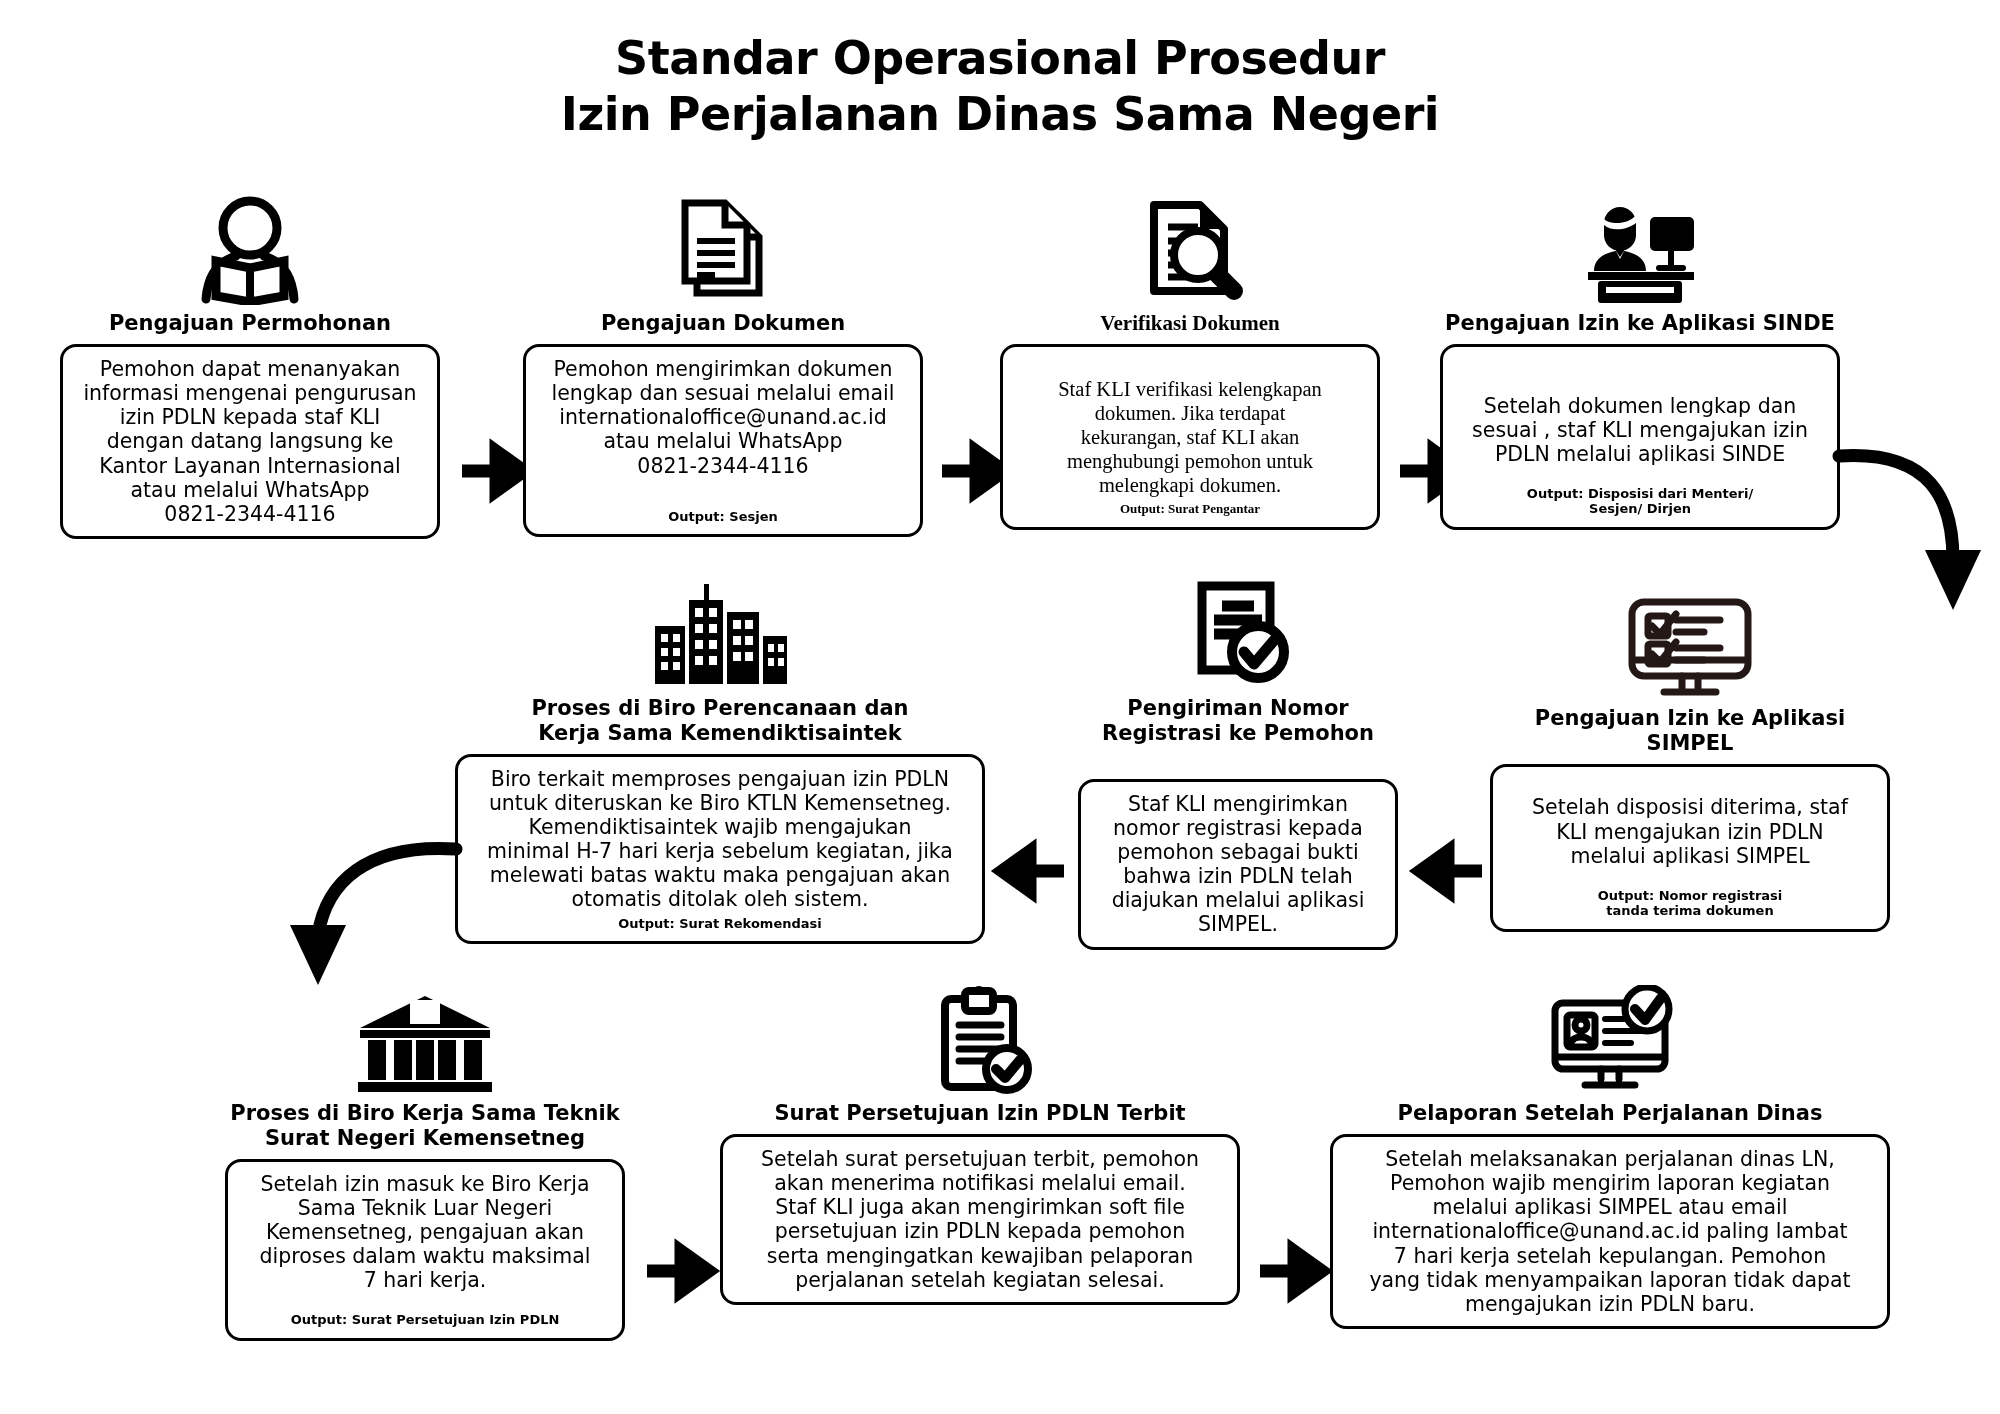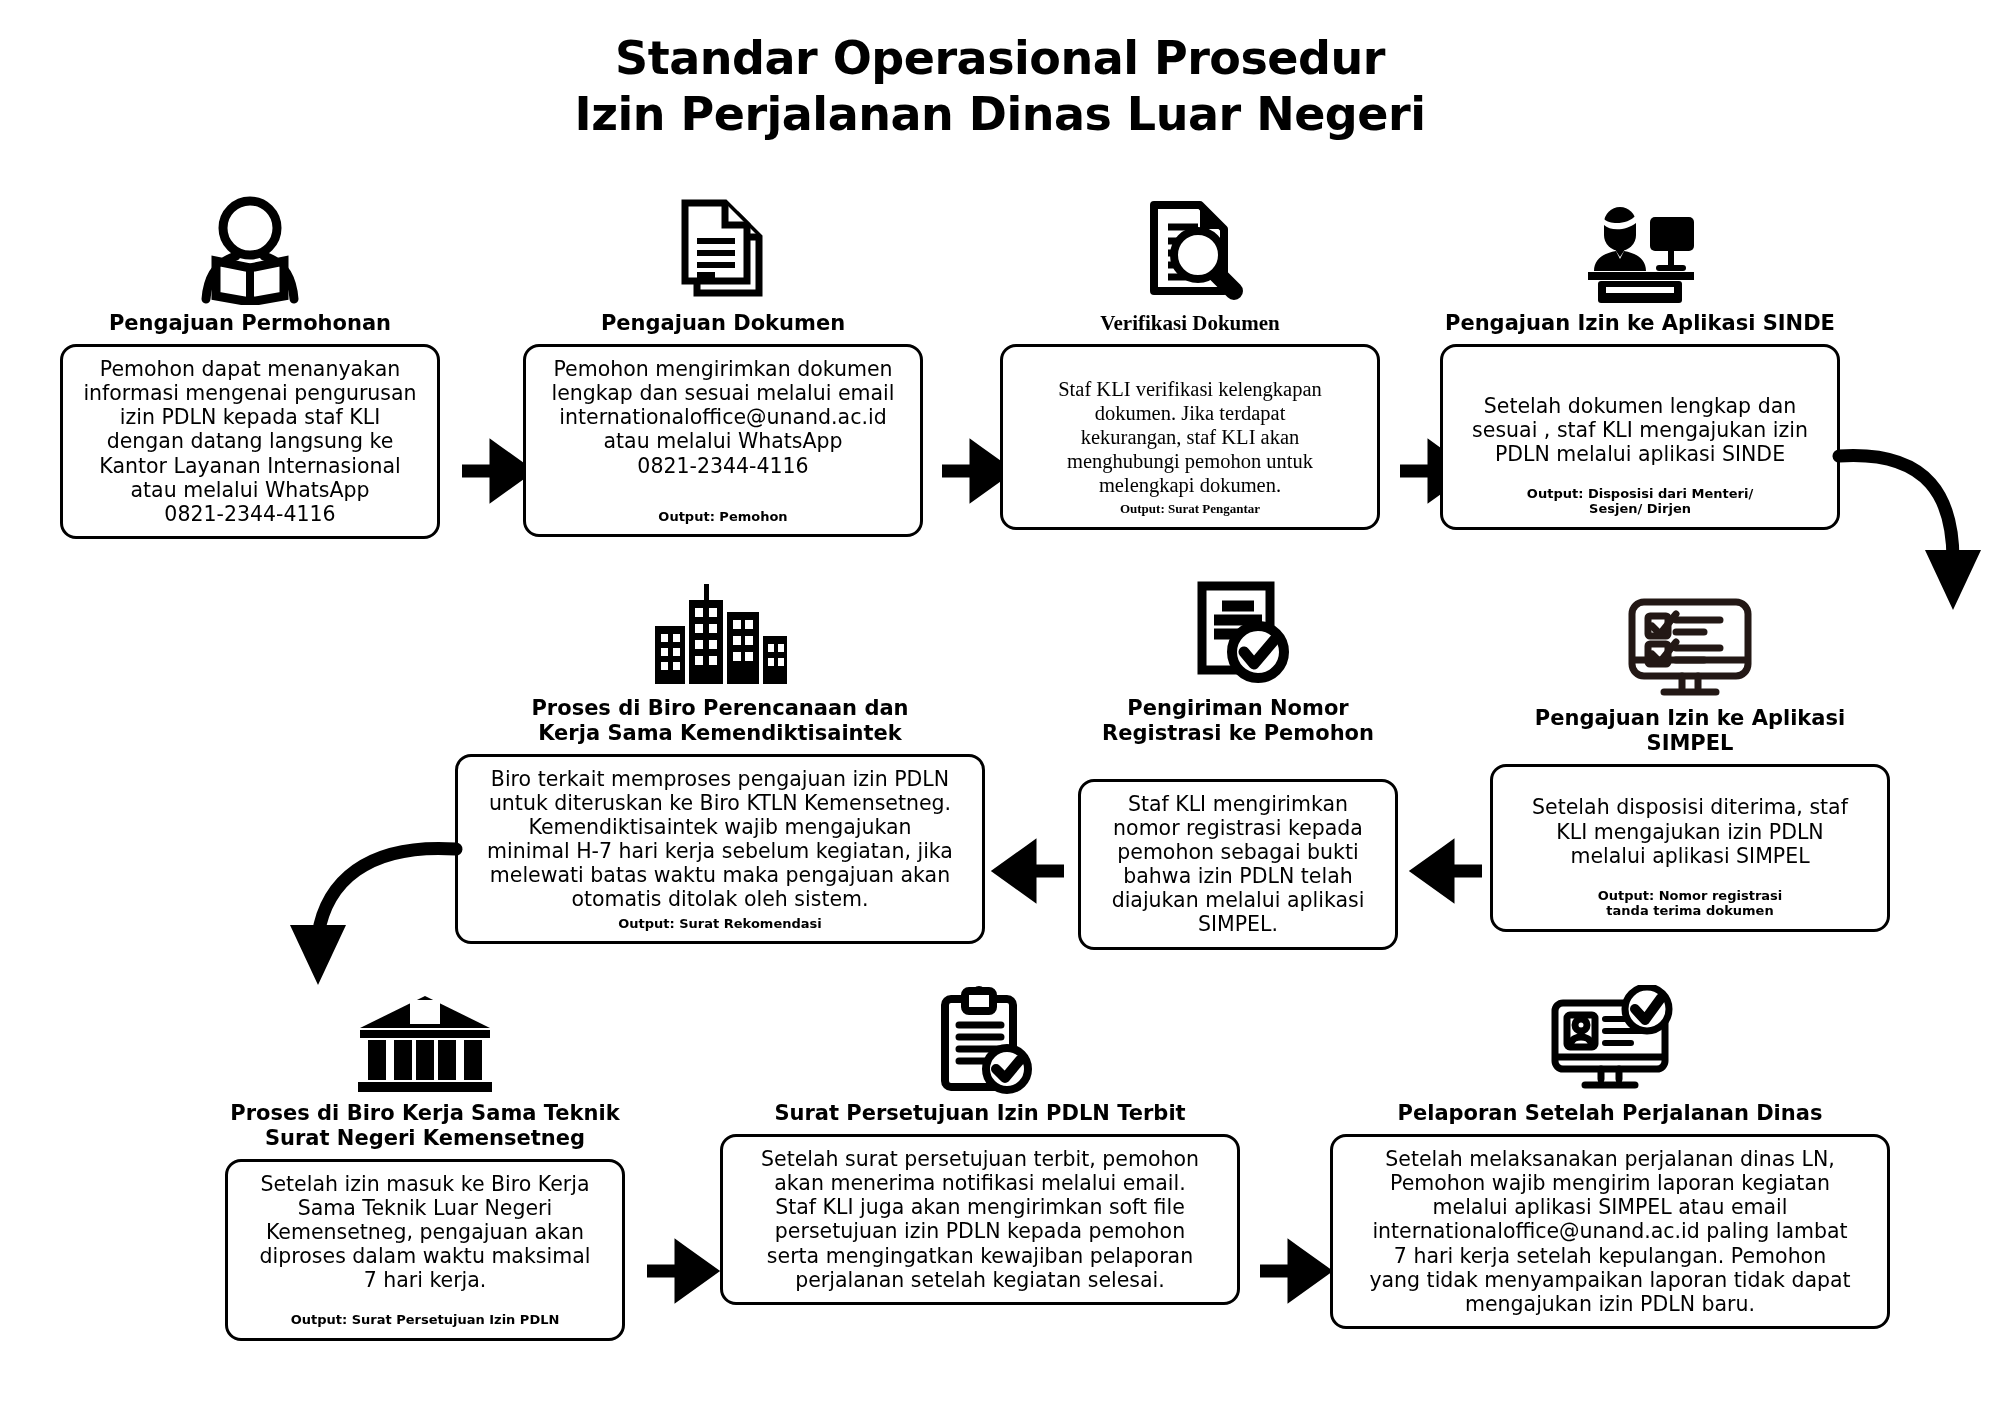--- a/index.html
+++ b/index.html
@@ -72,21 +72,21 @@
   
   .ic { display: block; }
 </style>
 </head>
 <body>
 
 <div id="canvas">
 
   <div class="title">
     <span>Standar Operasional Prosedur</span>
-    <span class="l2">Izin Perjalanan Dinas Luar Negeri</span>
+    <span class="l2">Izin Perjalanan Dinas Sama Negeri</span>
   </div>
 
   <div class="node" style="left:60px; top:195px; width:380px;">
     <div class="node-icon">
       <svg class="ic" width="112" height="110" viewBox="0 0 112 110" fill="none" stroke="#000" stroke-width="9">
         <circle cx="56" cy="33" r="27"></circle>
         <path d="M12 104 C14 78 26 66 42 61 M100 104 C98 78 86 66 70 61" stroke-linecap="round"></path>
         <path d="M22 66 L22 101 L56 107 L90 101 L90 66 L56 73 Z" fill="#fff"></path>
         <path d="M56 73 L56 107" stroke-width="8"></path>
       </svg>
@@ -119,21 +119,21 @@
         <path d="M26 48 H64 M26 60 H64 M26 72 H64 M26 82 H44" stroke-width="6" stroke-linecap="butt"></path>
       </svg>
     </div>
     <div class="node-title">Pengajuan Dokumen</div>
     <div class="box" style="min-height:186px;gap:27px;">
       <div class="body">Pemohon mengirimkan dokumen
 lengkap dan sesuai melalui email
 internationaloffice@unand.ac.id
 atau melalui WhatsApp
 0821-2344-4116</div>
-      <div class="out">Output: Pemohon</div>
+      <div class="out">Output: Sesjen</div>
     </div>
   </div>
 
   <div class="arrow" style="left:940px; top:445px;">
     <svg width="70" height="52" viewBox="0 0 70 52">
       <path d="M2 26 H40 M36 6 L64 26 L36 46 Z" stroke="#000" stroke-width="13" fill="#000" stroke-linejoin="miter"></path>
     </svg>
   </div>
 
   <div class="node" style="left:1000px; top:195px; width:380px;font-family:Liberation Serif, serif;">

